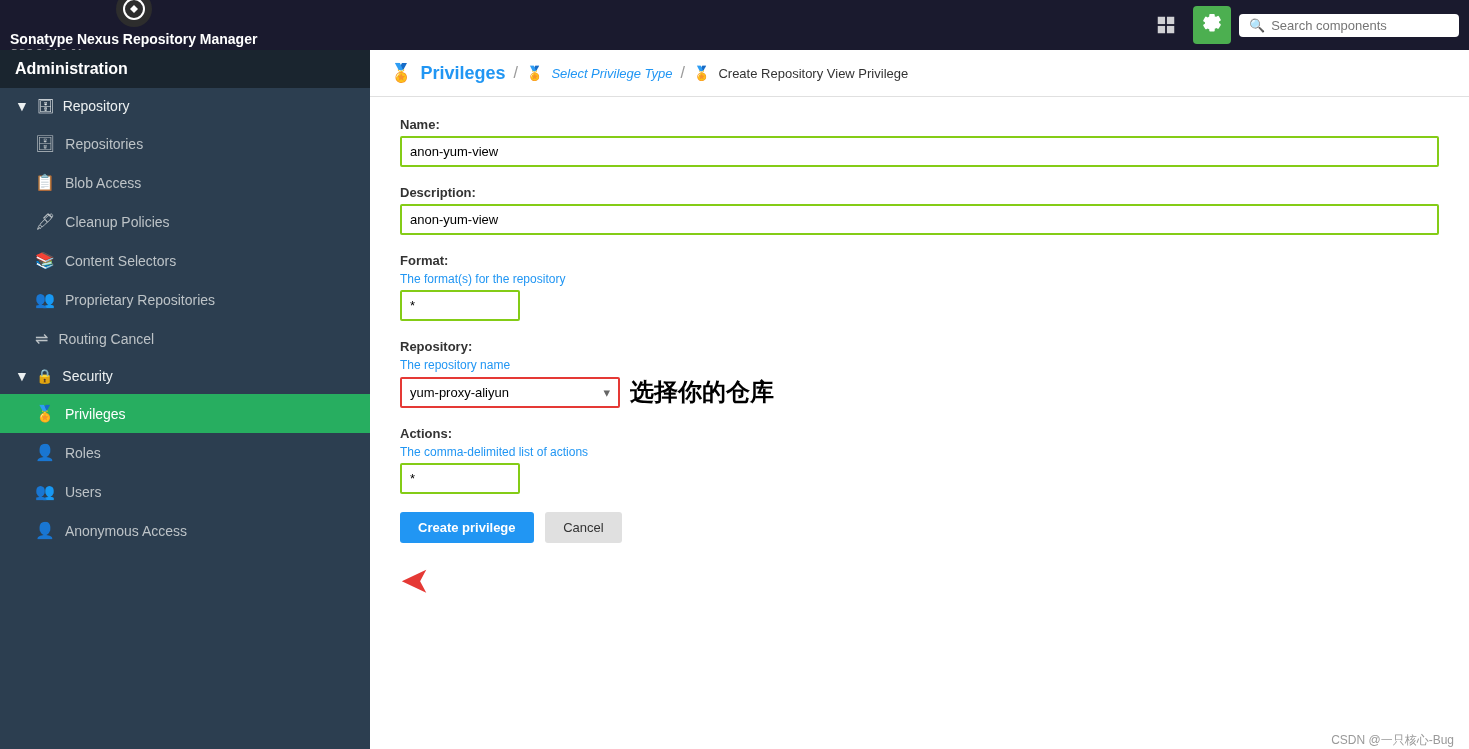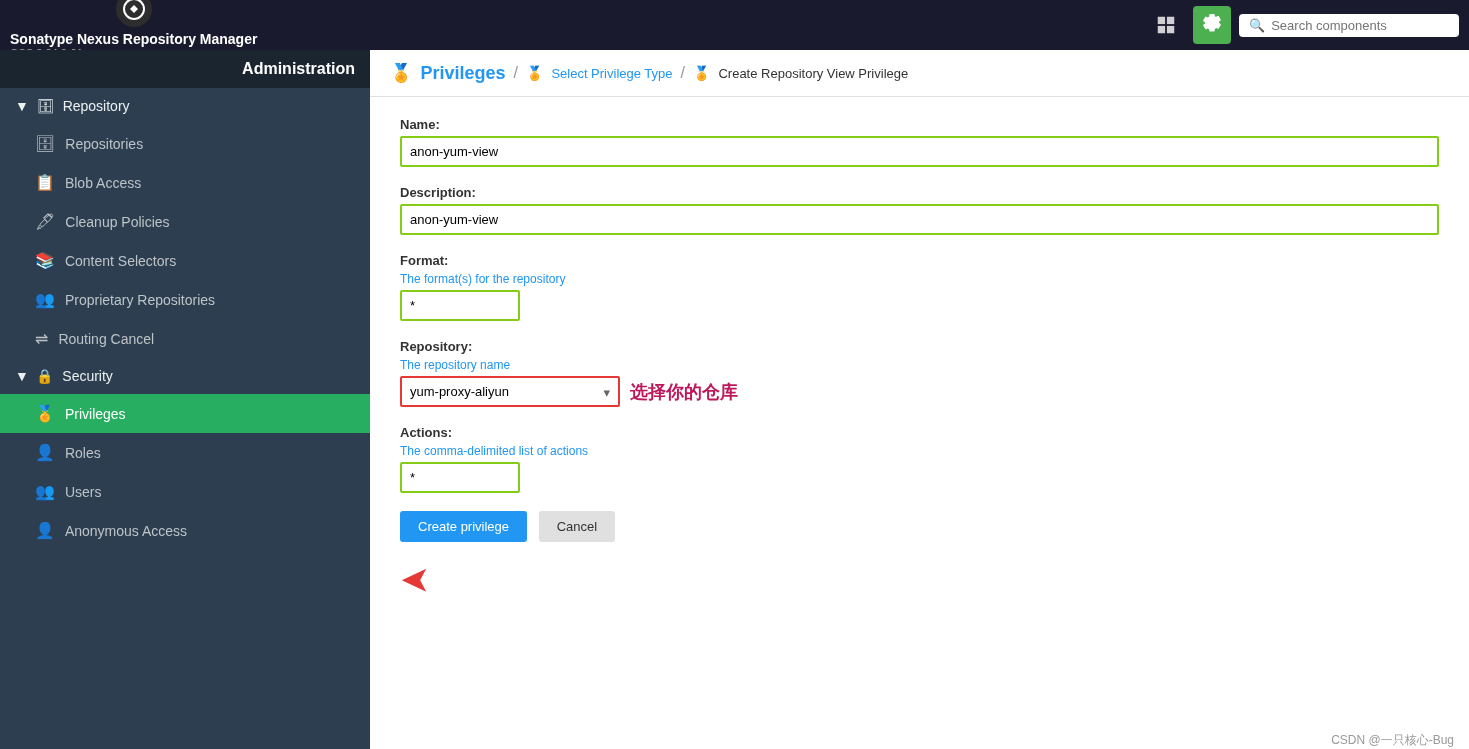--- a/index.html
+++ b/index.html
@@ -73,21 +73,20 @@
       overflow-y: auto;
       flex-shrink: 0;
       position: relative;
     }
     .sidebar-section-header {
       background: #1a252f;
       padding: 10px 15px;
       font-size: 16px;
       font-weight: bold;
       color: white;
-      text-align: right;
     }
     .sidebar-group-title {
       display: flex;
       align-items: center;
       gap: 8px;
       padding: 10px 15px;
       font-size: 14px;
       color: #ecf0f1;
       cursor: pointer;
     }
@@ -123,21 +122,21 @@
       color: #2196f3;
       font-weight: bold;
       font-size: 18px;
       cursor: pointer;
     }
     .breadcrumb .bc-sep { color: #999; font-size: 16px; }
     .breadcrumb .bc-clickable {
       color: #2196f3;
       cursor: pointer;
       font-size: 13px;
-      display: flex; align-items: center; gap: 4px;
+      display: flex; align-items: center; gap: 4px; font-style: italic;
     }
     .breadcrumb .bc-current { color: #333; font-size: 13px; display: flex; align-items: center; gap: 4px; }
 
     .form-area {
       padding: 20px 30px;
     }
     .form-group { margin-bottom: 18px; }
     .form-label {
       font-weight: bold;
       font-size: 13px;
@@ -185,34 +184,34 @@
       transform: translateY(-50%);
       pointer-events: none;
       color: #666;
     }
     .repo-row {
       display: flex;
       align-items: center;
       gap: 10px;
     }
     .repo-annotation {
-      color: #be185d;
-      font-size: 18px;
+      color: #000000;
+      font-size: 24px;
       font-weight: bold;
     }
 
     .btn-create {
       background: #2196f3;
       color: white;
       border: none;
       padding: 8px 18px;
       border-radius: 3px;
       font-size: 13px;
       cursor: pointer;
-      font-weight: normal;
+      font-weight: bold;
     }
     .btn-cancel {
       background: #e0e0e0;
       color: #333;
       border: none;
       padding: 8px 18px;
       border-radius: 3px;
       font-size: 13px;
       cursor: pointer;
       margin-left: 8px;

